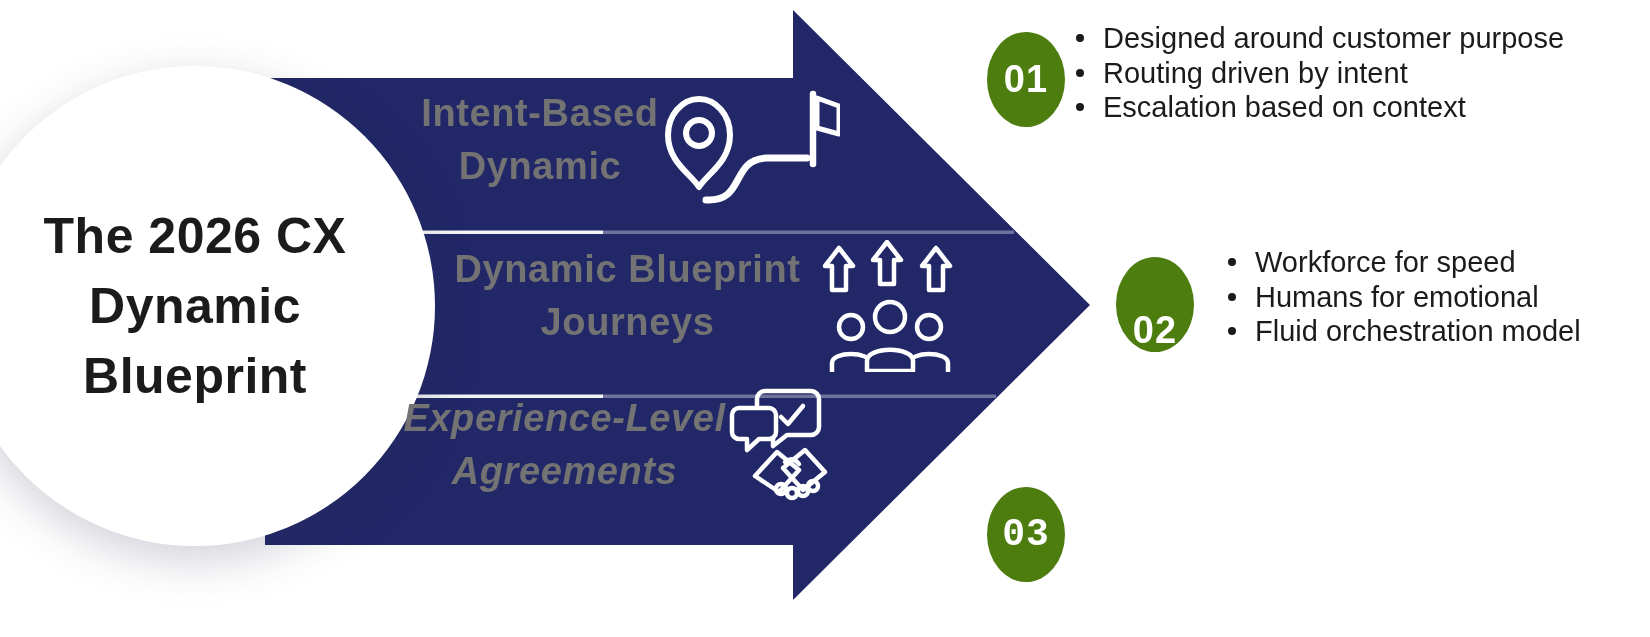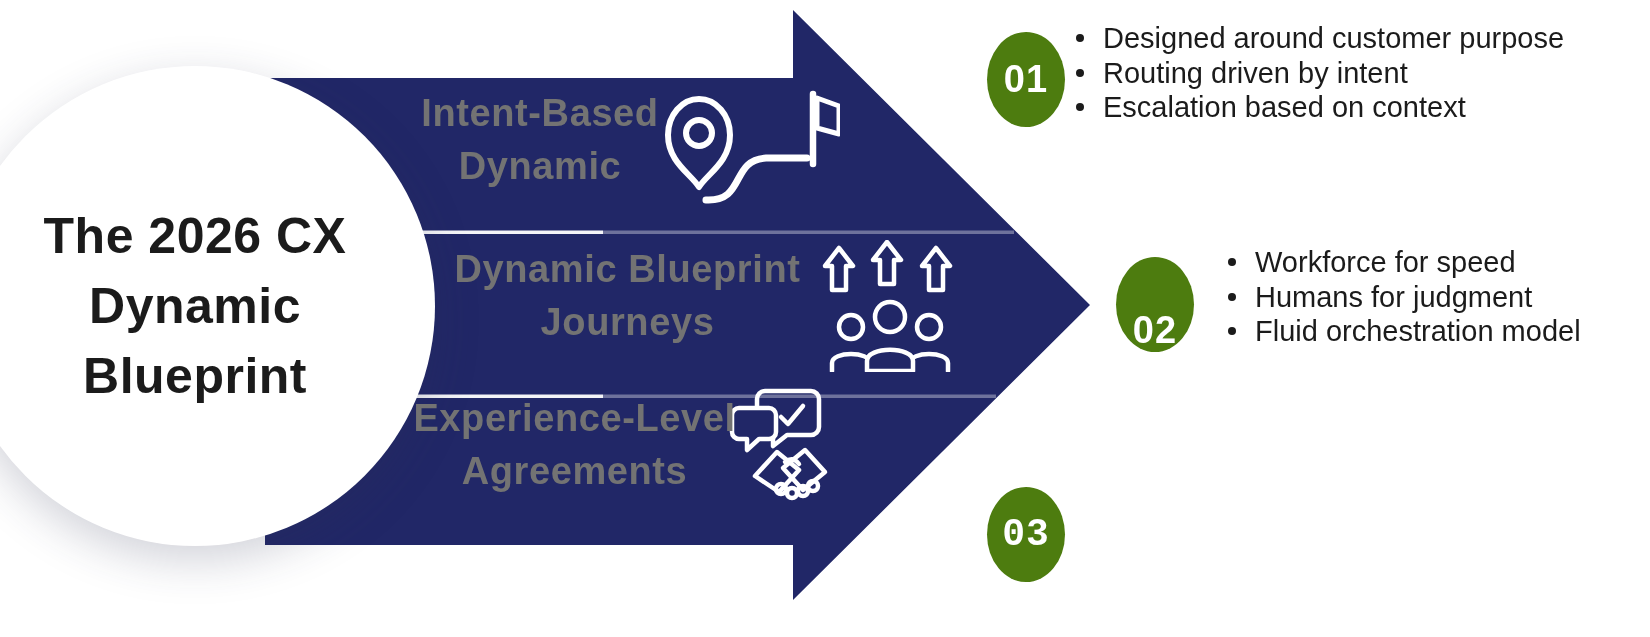--- a/index.html
+++ b/index.html
@@ -20,21 +20,21 @@
     display:flex;flex-direction:column;align-items:center;justify-content:center;
     text-align:center;color:#1b1b1b;font-weight:bold;font-size:50px;line-height:70px;
     letter-spacing:0.5px;
   }
   .band-heading{
     color:#737373;font-weight:bold;font-size:38px;line-height:53px;text-align:center;
     letter-spacing:0.6px;
   }
   .bh1{left:395px;top:87px;width:290px;}
   .bh2{left:430px;top:243px;width:395px;}
-  .bh3{left:402px;top:392px;width:345px;}
+  .bh3{left:392px;top:392px;width:345px;font-style:italic;}
   .badge{
     width:78px;height:95px;border-radius:50%;background:#4d7c0f;
     display:flex;align-items:center;justify-content:center;
     color:#ffffff;font-weight:bold;font-size:38px;letter-spacing:1px;
   }
   .badge1{left:987px;top:32px;}
   .badge2{left:1116px;top:257px;align-items:flex-end;}
   .badge3{left:987px;top:487px;font-family:Liberation Mono, monospace;}
   .bullets{
     display:flex;flex-direction:column;color:#1b1b1b;font-size:29px;line-height:34.5px;
@@ -141,21 +141,21 @@
       <span>Escalation based on context</span>
     </div>
   </div>
   <div class="abs bullets bg2">
     <div class="row">
       <span class="dot"></span>
       <span>Workforce for speed</span>
     </div>
     <div class="row">
       <span class="dot"></span>
-      <span>Humans for judgment</span>
+      <span>Humans for emotional</span>
     </div>
     <div class="row">
       <span class="dot"></span>
       <span>Fluid orchestration model</span>
     </div>
   </div>
 
 </div>
 
 </body></html>

